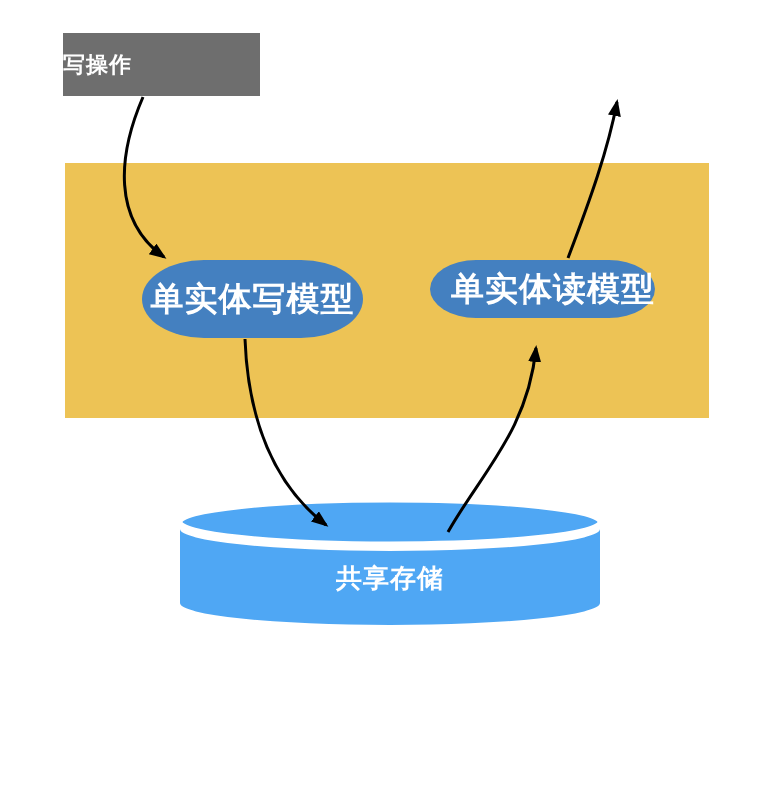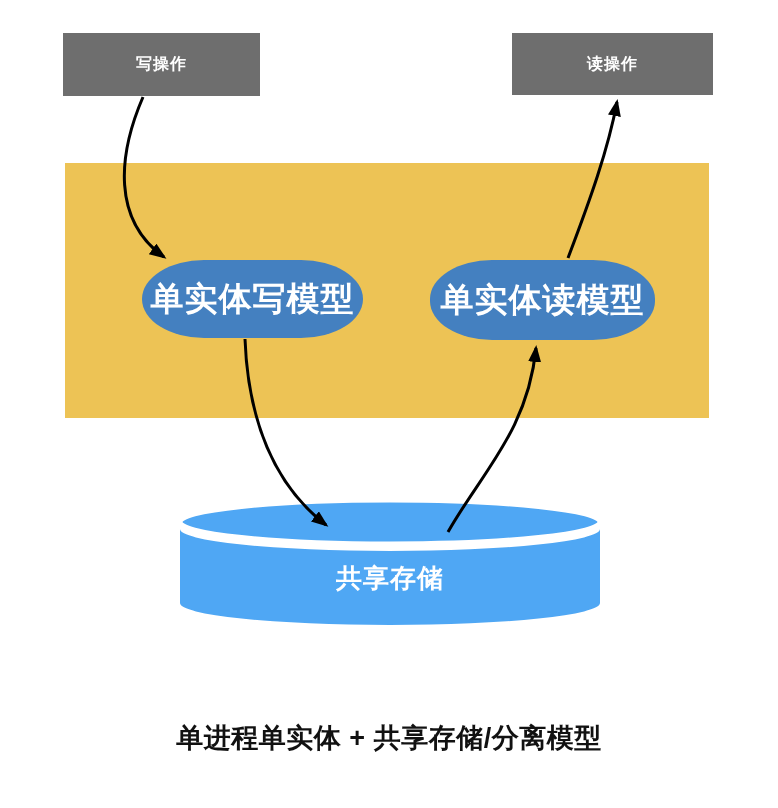--- a/index.html
+++ b/index.html
@@ -11,37 +11,37 @@
     --label_white:#ffffff;
     --caption_black:#111111;
   }
   html,body{margin:0;padding:0;background:#ffffff;}
   .canvas{
     position:relative;width:778px;height:808px;background:#ffffff;overflow:hidden;
     font-family:"Liberation Sans","DejaVu Sans",sans-serif;
   }
   .op-box{
     position:absolute;background:var(--box_gray);color:var(--label_white);
-    display:flex;align-items:center;justify-content:center;
-    font-size:16px;font-weight:bold;letter-spacing:1px;
+    display:flex;align-items:center;justify-content:flex-start;
+    font-size:22px;font-weight:bold;letter-spacing:1px;
   }
   .op-box.write{left:63px;top:33px;width:197px;height:63px;}
   .op-box.read{left:512px;top:33px;width:201px;height:62px;}
   .band{
     position:absolute;left:65px;top:163px;width:644px;height:255px;
     background:var(--band_yellow);
   }
   .pill{
     position:absolute;background:var(--pill_blue);color:var(--label_white);
     display:flex;align-items:center;justify-content:center;
     font-size:33px;font-weight:bold;letter-spacing:1px;
     border-radius:62px / 39px;
   }
   .pill.write{left:142px;top:260px;width:221px;height:78px;}
-  .pill.read{left:430px;top:260px;width:225px;height:80px;}
+  .pill.read{left:430px;top:260px;width:225px;height:58px;justify-content:flex-end;}
   .overlay{position:absolute;left:0;top:0;width:778px;height:808px;}
   .storage-label{
     position:absolute;left:280px;top:563px;width:220px;height:30px;
     color:var(--label_white);font-size:26px;font-weight:bold;letter-spacing:1px;
     display:flex;align-items:center;justify-content:center;font-family:Liberation Serif, serif;
   }
   .caption{
     position:absolute;left:0;top:722px;width:778px;height:32px;
     color:var(--caption_black);font-size:27px;font-weight:bold;letter-spacing:0.5px;
     display:flex;align-items:center;justify-content:center;white-space:pre;
@@ -49,23 +49,20 @@
 </style>
 </head>
 <body>
 
 <div class="canvas">
 
   <div class="band"></div>
 
   <div class="op-box write">
     <span>写操作</span>
-  </div>
-  <div class="op-box read">
-    <span>读操作</span>
   </div>
 
   <div class="pill write">
     <span>单实体写模型</span>
   </div>
   <div class="pill read">
     <span>单实体读模型</span>
   </div>
 
   <svg class="overlay" viewBox="0 0 778 808">
@@ -82,17 +79,14 @@
     <path d="M 143,97 C 118,155 112,220 164,257" style="fill:none;stroke:var(--arrow_black);stroke-width:3" marker-end="url(#arrowhead)"></path>
     <path d="M 245,339 C 248,420 274,485 326,525" style="fill:none;stroke:var(--arrow_black);stroke-width:3" marker-end="url(#arrowhead)"></path>
     <path d="M 448,532 C 482,472 528,430 536,348" style="fill:none;stroke:var(--arrow_black);stroke-width:3" marker-end="url(#arrowhead)"></path>
     <path d="M 568,258 C 590,200 608,150 617,102" style="fill:none;stroke:var(--arrow_black);stroke-width:3" marker-end="url(#arrowhead)"></path>
   </svg>
 
   <div class="storage-label">
     <span>共享存储</span>
   </div>
 
-  <div class="caption">
-    <span>单进程单实体 + 共享存储/分离模型</span>
-  </div>
 
 </div>
 
 </body></html>

